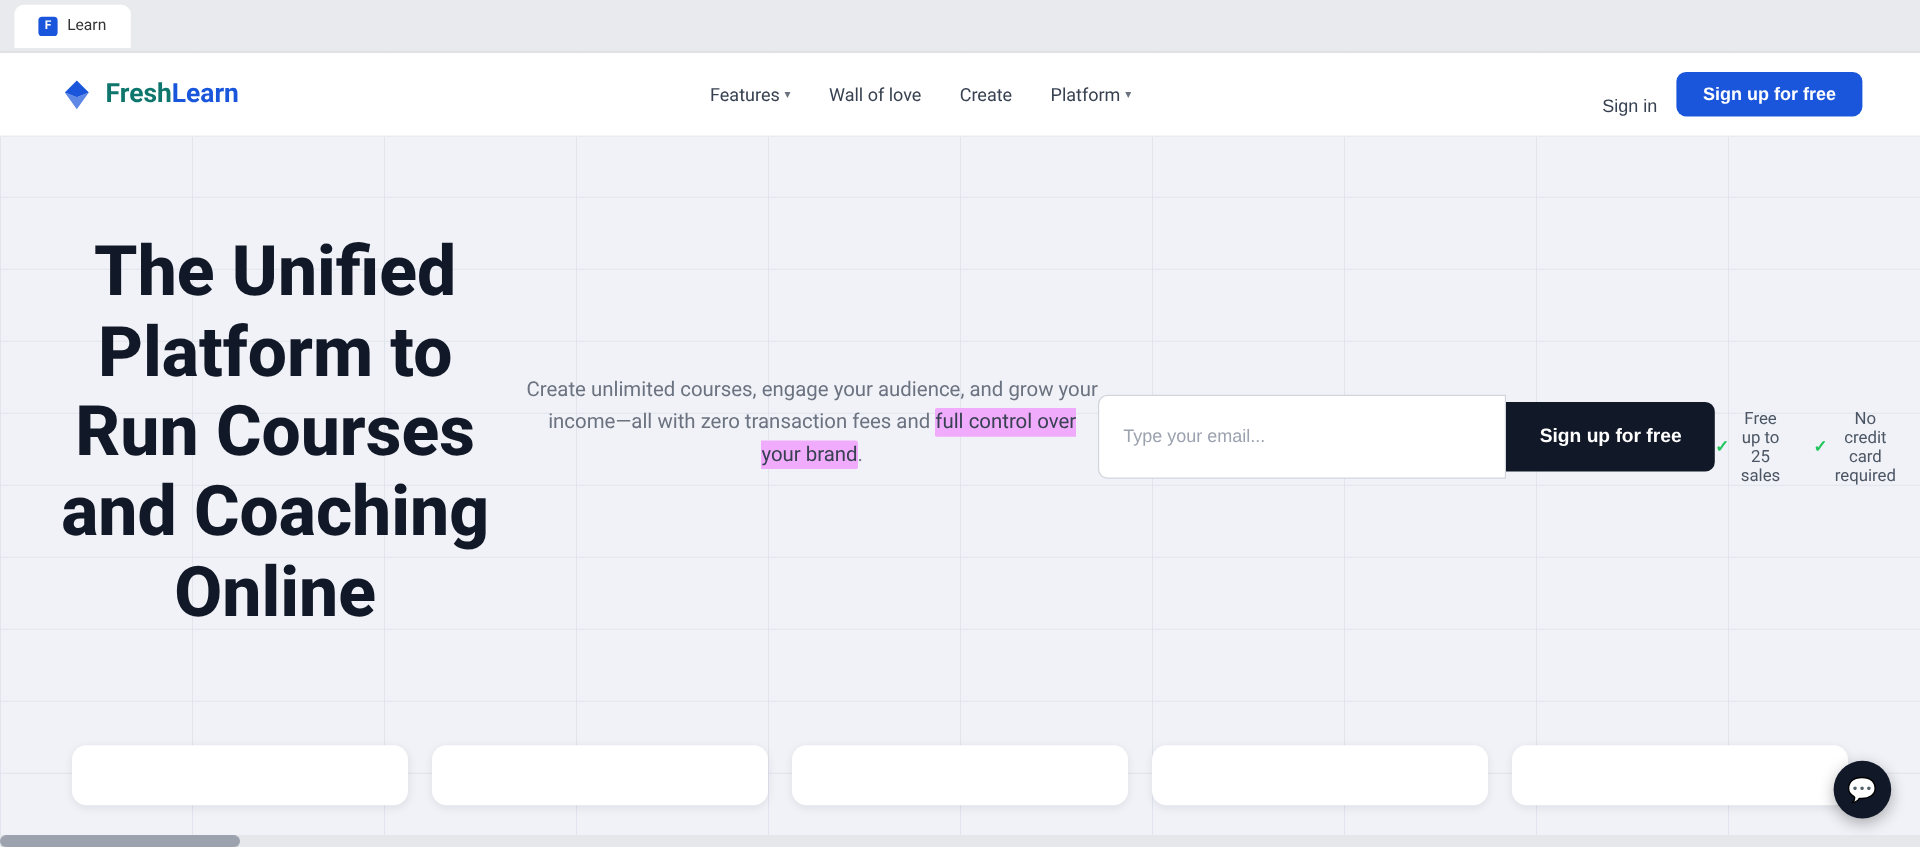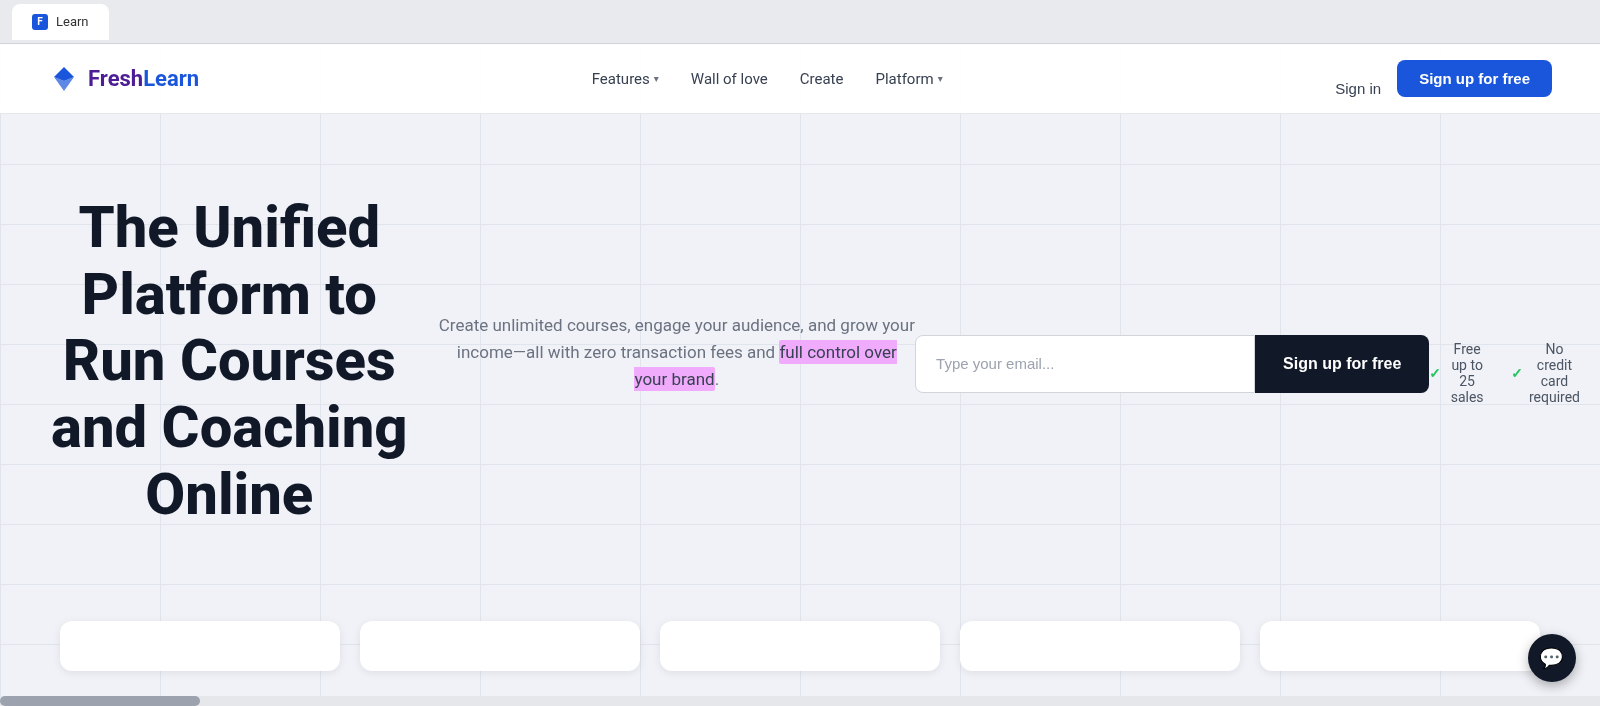--- a/index.html
+++ b/index.html
@@ -170,21 +170,21 @@
 
     
     .email-form {
       display: flex;
       gap: 0;
       align-items: center;
       margin-bottom: 18px;
     }
     .email-input {
       width: 340px;
-      height: 58px;
+      height: 70px;
       border: 1.5px solid #d1d5db;
       border-radius: 8px 0 0 8px;
       padding: 0 20px;
       font-size: 15px;
       color: #374151;
       background: white;
       outline: none;
     }
     .email-input::placeholder { color: #9ca3af; }
     .btn-signup-hero {
@@ -289,21 +289,21 @@
 <div class="page">
   <div class="grid-bg"></div>
 
   <nav class="navbar">
     <a class="nav-logo" href="#">
       <svg class="logo-icon" viewBox="0 0 32 32" fill="none">
         <path d="M16 4L6 14l10 4 10-4L16 4z" fill="#1a56db"></path>
         <path d="M6 14l10 14 10-14-10 4-10-4z" fill="#1a56db" opacity="0.7"></path>
       </svg>
       <span class="logo-text">
-        <span style="color:#4c1d95">Fresh</span><span>Learn</span>
+        <span style="color:#0f766e">Fresh</span><span>Learn</span>
       </span>
     </a>
 
     <ul class="nav-links">
       <li>
         <a href="#">
           <span>Features</span>
           <span class="chevron-down">▾</span>
         </a>
       </li>

